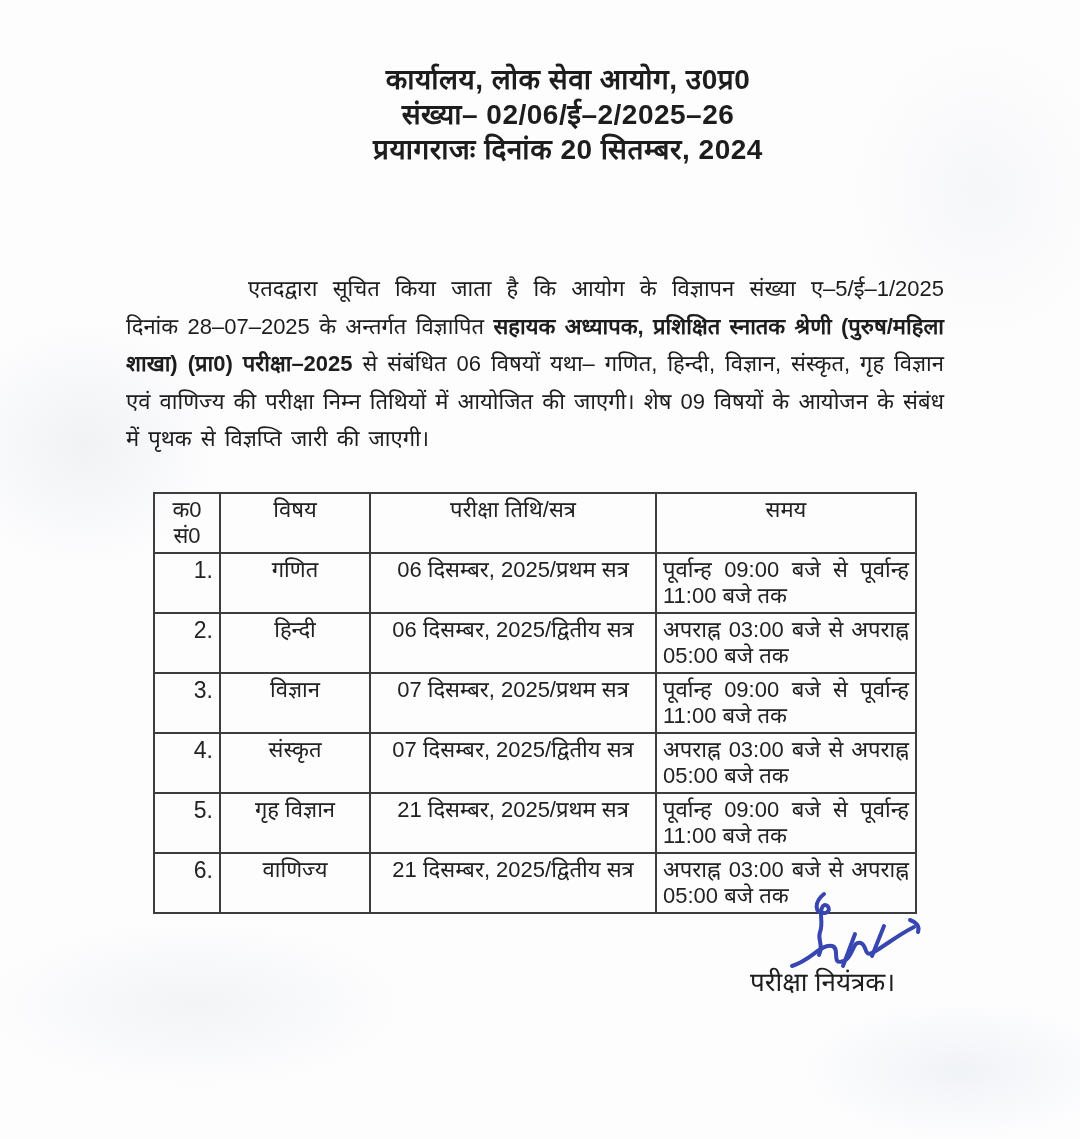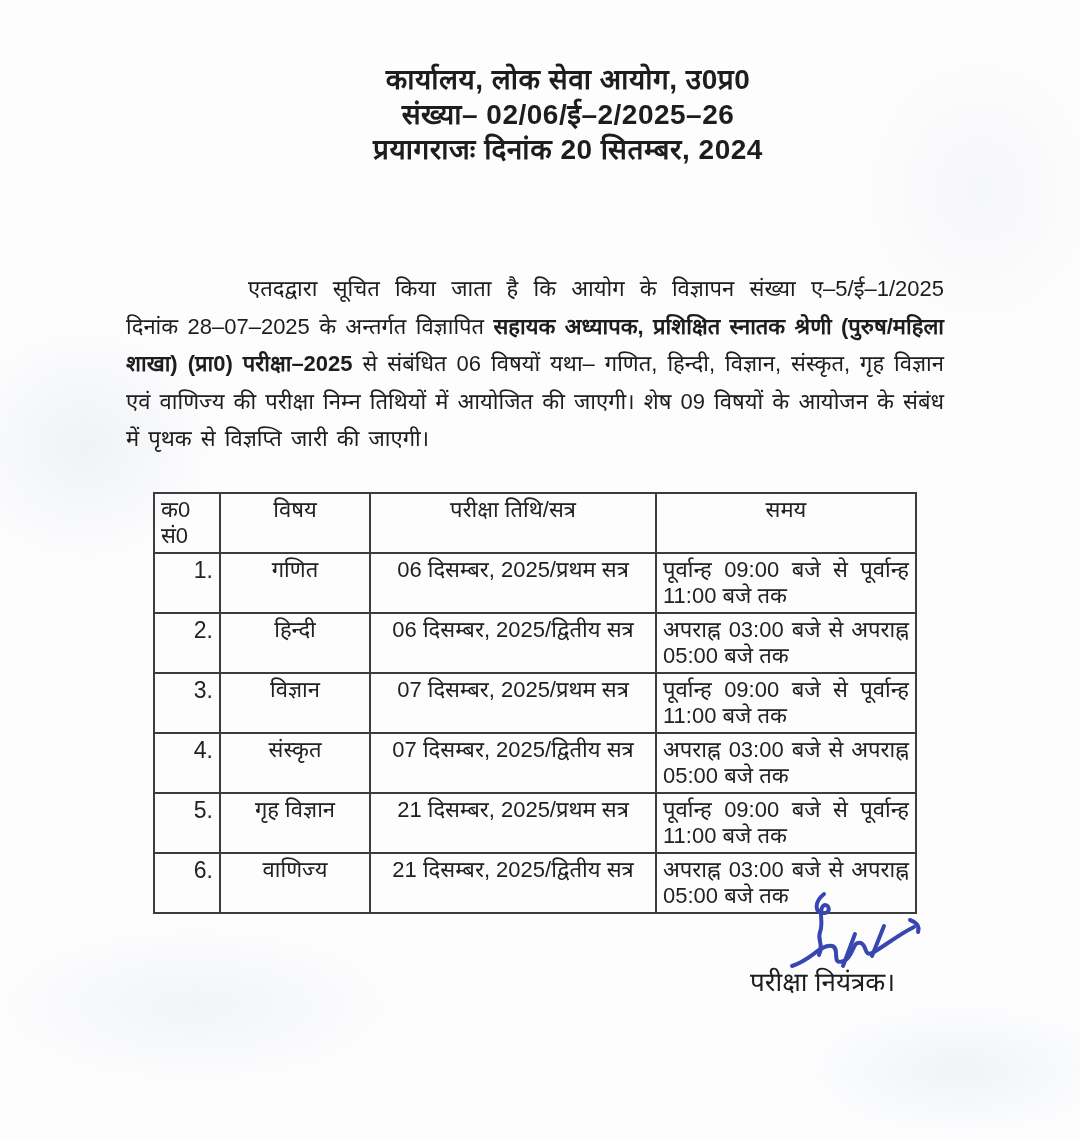--- a/index.html
+++ b/index.html
@@ -45,21 +45,21 @@
 
   table.schedule{
     position:absolute;left:153px;top:492px;width:762px;
     border-collapse:collapse;table-layout:fixed;
     font-size:22px;line-height:26px;color:#222;
   }
   .schedule th,.schedule td{
     border:2px solid #3d3d3d;vertical-align:top;
     padding:3px 6px;font-weight:normal;
   }
-  .schedule thead th{height:50px;}
+  .schedule thead th{height:50px;text-align:center;}
   .schedule tbody td{height:50px;}
   .th-serial{text-align:left;padding-left:8px;}
   .th-center{text-align:center;padding-top:6px;}
   .c-sno{text-align:right;padding-right:9px;font-size:23px;}
   .c-sub{text-align:center;}
   .c-date{text-align:center;padding-left:18px;}
   .c-time{text-align:justify;padding-left:8px;padding-right:8px;}
 
   .signature-svg{position:absolute;left:762px;top:882px;width:180px;height:100px;}
   .sign-block{

